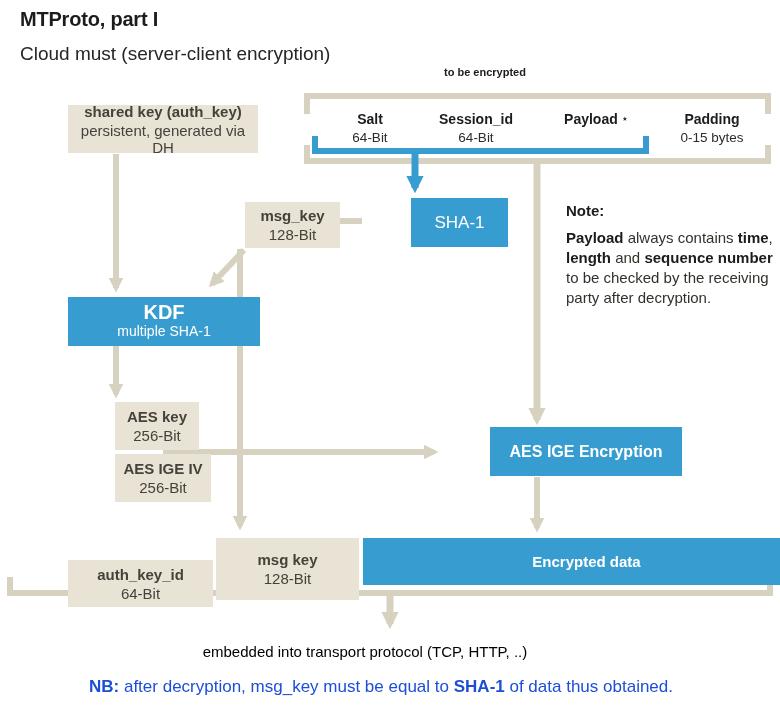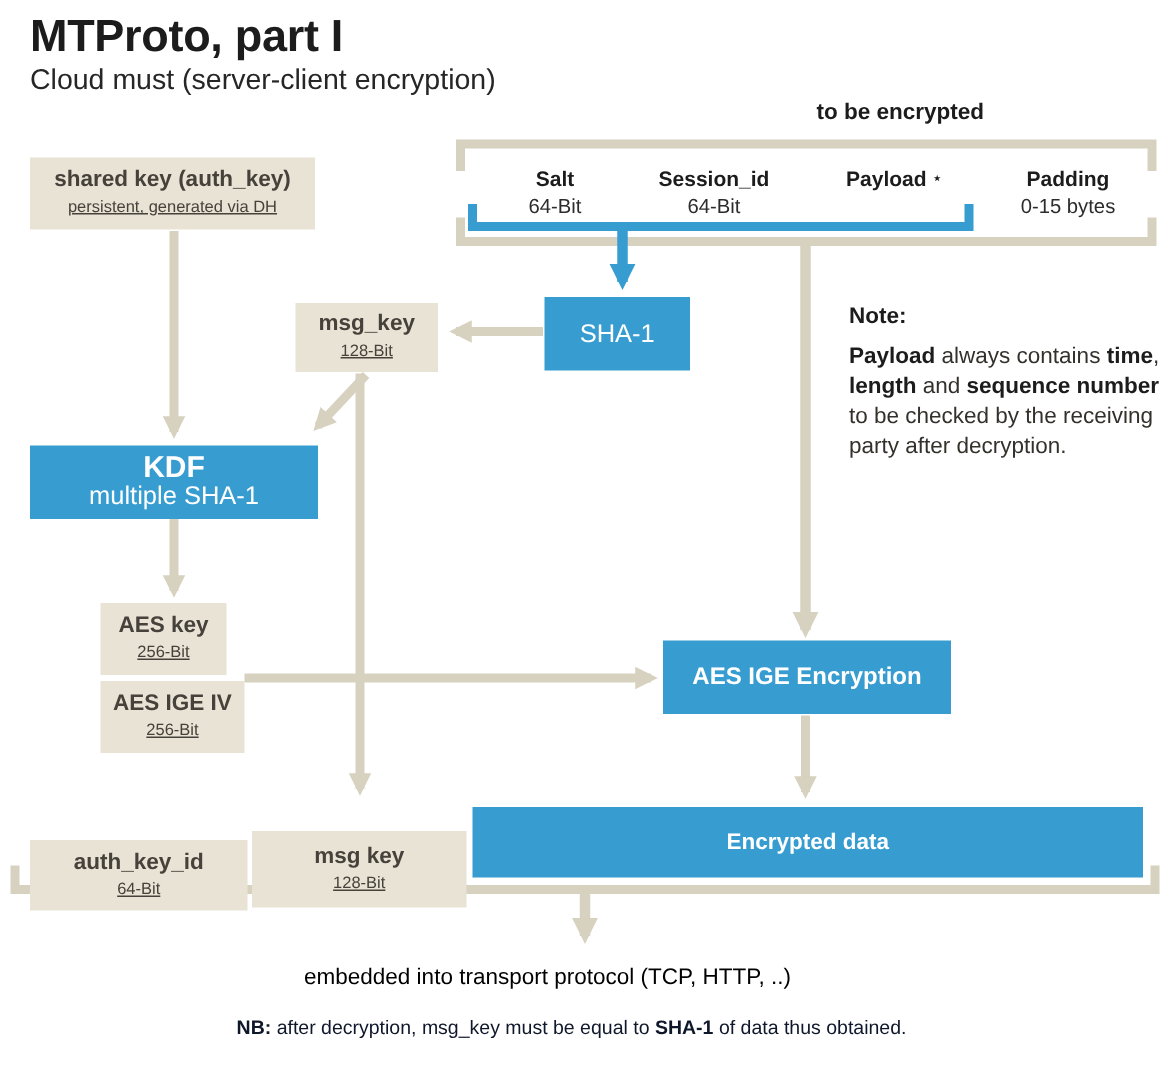--- a/index.html
+++ b/index.html
@@ -11,50 +11,50 @@
     --white:#ffffff;
   }
   *{margin:0;padding:0;box-sizing:border-box;}
   html,body{width:780px;height:724px;background:#fff;overflow:hidden;
     font-family:"Liberation Sans","DejaVu Sans",sans-serif;}
   #stage{position:relative;width:780px;height:724px;background:#fff;}
   svg#wires{position:absolute;left:0;top:0;width:780px;height:724px;}
   .ln{stroke:var(--line-beige);fill:none;}
   .lnb{stroke:var(--blue);fill:none;}
 
-  .title{position:absolute;left:20px;top:8px;font-size:30px;font-weight:bold;color:var(--text-black);letter-spacing:-0.2px;}
+  .title{position:absolute;left:20px;top:8px;font-size:20px;font-weight:bold;color:var(--text-black);letter-spacing:-0.2px;}
   .subtitle{position:absolute;left:20px;top:43px;font-size:19px;color:#262626;}
 
-  .grp-label{position:absolute;left:456px;top:66px;width:200px;text-align:right;
-    font-size:15px;font-weight:bold;color:var(--text-black);}
+  .grp-label{position:absolute;left:444px;top:66px;width:200px;text-align:left;
+    font-size:11px;font-weight:bold;color:var(--text-black);}
 
   .field{position:absolute;top:111px;text-align:center;color:var(--text-black);}
   .field .fn{font-size:14px;font-weight:bold;}
   .field .fs{font-size:13.5px;margin-top:3px;color:#2c2c2c;}
   .star{font-size:10px;vertical-align:2px;}
 
-  .box{position:absolute;display:flex;flex-direction:column;align-items:center;justify-content:center;text-align:center;}
+  .box{position:absolute;display:flex;flex-direction:column;align-items:center;justify-content:center;text-align:center;margin-left:48px;}
   .beige{background:var(--box-beige);color:var(--text-dark);}
   .blue{background:var(--blue);color:var(--white);}
   .bt{font-size:15px;font-weight:bold;line-height:18px;}
-  .bs{font-size:11px;line-height:17px;margin-top:1px;text-decoration:underline;}
+  .bs{font-size:15px;line-height:17px;margin-top:1px;}
   .bl-lg{font-size:17px;}
   .bl-bold{font-size:15px;font-weight:bold;}
   .kdf-t{font-size:20px;font-weight:bold;line-height:19px;}
-  .kdf-s{font-size:17px;line-height:18px;}
+  .kdf-s{font-size:14px;line-height:18px;}
 
   .note{position:absolute;left:566px;top:202px;width:216px;color:#2b2922;}
   .note .nh{font-size:15px;font-weight:bold;margin-bottom:9px;color:var(--text-black);}
   .note .nb{font-size:15px;line-height:20px;color:#33312b;}
   .note b{color:var(--text-black);}
 
   .transport{position:absolute;left:40px;top:643px;width:650px;text-align:center;
     font-size:15px;color:#000000;}
   .nbline{position:absolute;left:0px;top:677px;width:762px;text-align:center;
-    font-size:13px;color:#0f172a;}
+    font-size:17px;color:#1d4ed8;}
 </style>
 </head>
 <body>
 
 <div id="stage">
 
   <svg id="wires" viewBox="0 0 780 724">
     <defs>
       <marker id="ah" viewBox="0 0 10 10" refX="7" refY="5" markerWidth="2.5" markerHeight="3.2" orient="auto-start-reverse">
         <path d="M0,0 L10,5 L0,10 z" fill="#d7d1bf"></path>
@@ -146,21 +146,21 @@
 
   <div class="box blue" style="left:442px;top:427px;width:192px;height:49px">
     <div class="bl-bold" style="font-size:16px">AES IGE Encryption</div>
   </div>
 
   <div class="box beige" style="left:20px;top:560px;width:145px;height:47px">
     <div class="bt">auth_key_id</div>
     <div class="bs">64-Bit</div>
   </div>
 
-  <div class="box beige" style="left:168px;top:554px;width:143px;height:51px">
+  <div class="box beige" style="left:168px;top:538px;width:143px;height:62px">
     <div class="bt">msg key</div>
     <div class="bs">128-Bit</div>
   </div>
 
   <div class="box blue" style="left:315px;top:538px;width:447px;height:47px">
     <div class="bl-bold">Encrypted data</div>
   </div>
 
   <div class="note">
     <div class="nh">Note:</div>

